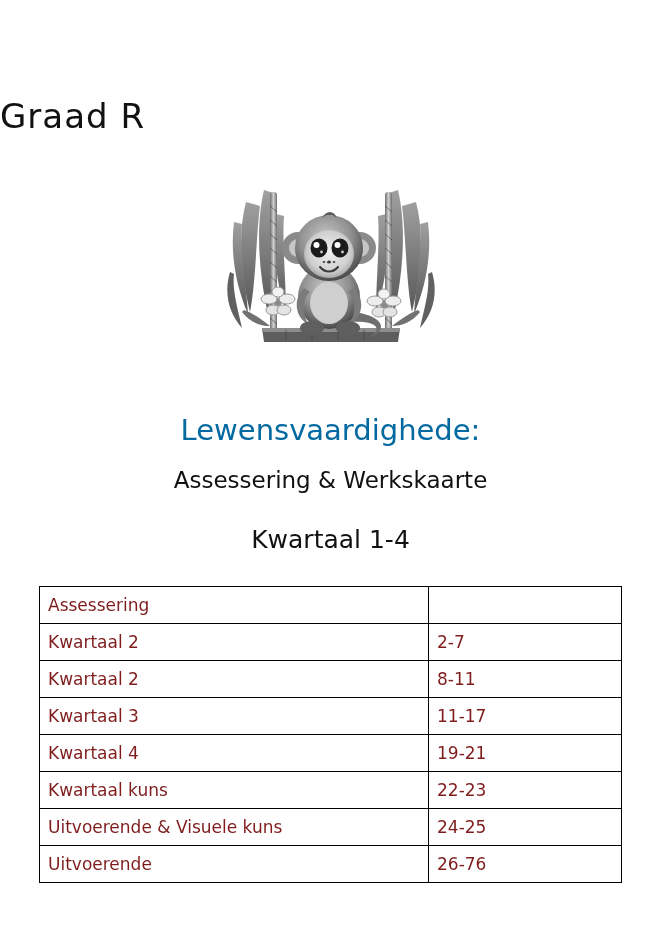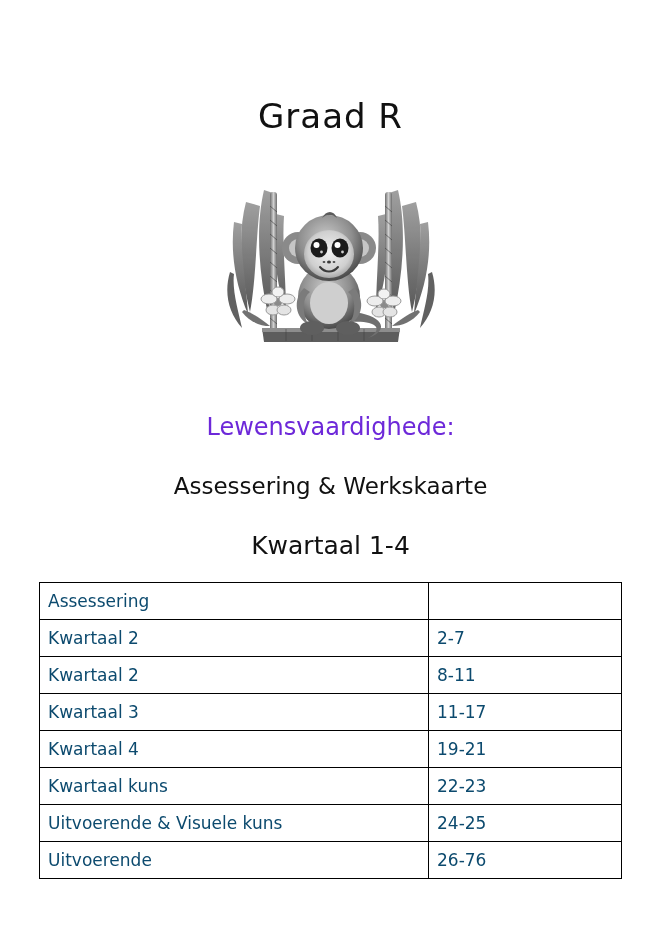--- a/index.html
+++ b/index.html
@@ -16,68 +16,67 @@
     overflow: hidden;
   }
   .page {
     width: 661px;
     height: 933px;
     box-sizing: border-box;
     padding: 0;
     position: relative;
   }
   .title {
-    text-align: center;
     font-size: 34px;
     letter-spacing: 1px;
     margin-top: 96px;
     font-weight: 400;
     color: #111;
   }
   .illustration {
     margin: 26px auto 0 auto;
     width: 230px;
     height: 225px;
     position: relative;
   }
   .illustration svg {
     display: block;
   }
   .subtitle-block {
     text-align: center;
     margin-top: 26px;
   }
   .subtitle-1 {
-    font-size: 24px;
-    margin-bottom: 32px;
-    color: #6d28d9;
+    font-size: 29px;
+    margin-bottom: 20px;
+    color: #0369a1;
   }
   .subtitle-2 {
     font-size: 23px;
     margin-bottom: 32px;
     color: #111;
   }
   .subtitle-3 {
     font-size: 25px;
-    margin-bottom: 22px;
+    margin-bottom: 32px;
     color: #111;
   }
   table.toc {
     border-collapse: collapse;
     width: 548px;
     margin: 0 auto;
     table-layout: fixed;
   }
   table.toc td {
     border: 1px solid #000;
     height: 32px;
     padding: 2px 8px;
     font-size: 17px;
     vertical-align: middle;
-    color: #0c4a6e;
+    color: #7f1d1d;
   }
   td.col-label { width: 372px; }
   td.col-page  { width: 176px; }
   .indent { padding-left: 48px; }
 </style>
 </head>
 <body>
 
 <div class="page">
 

